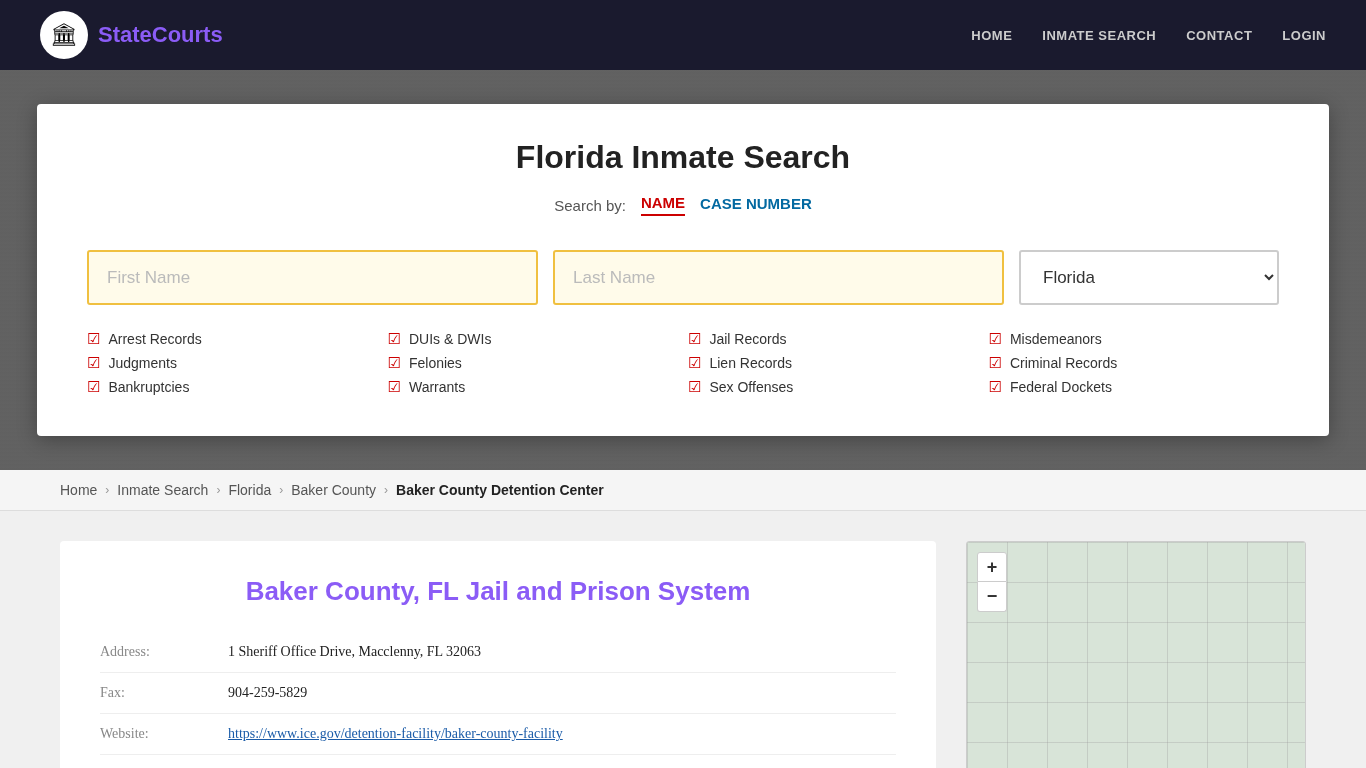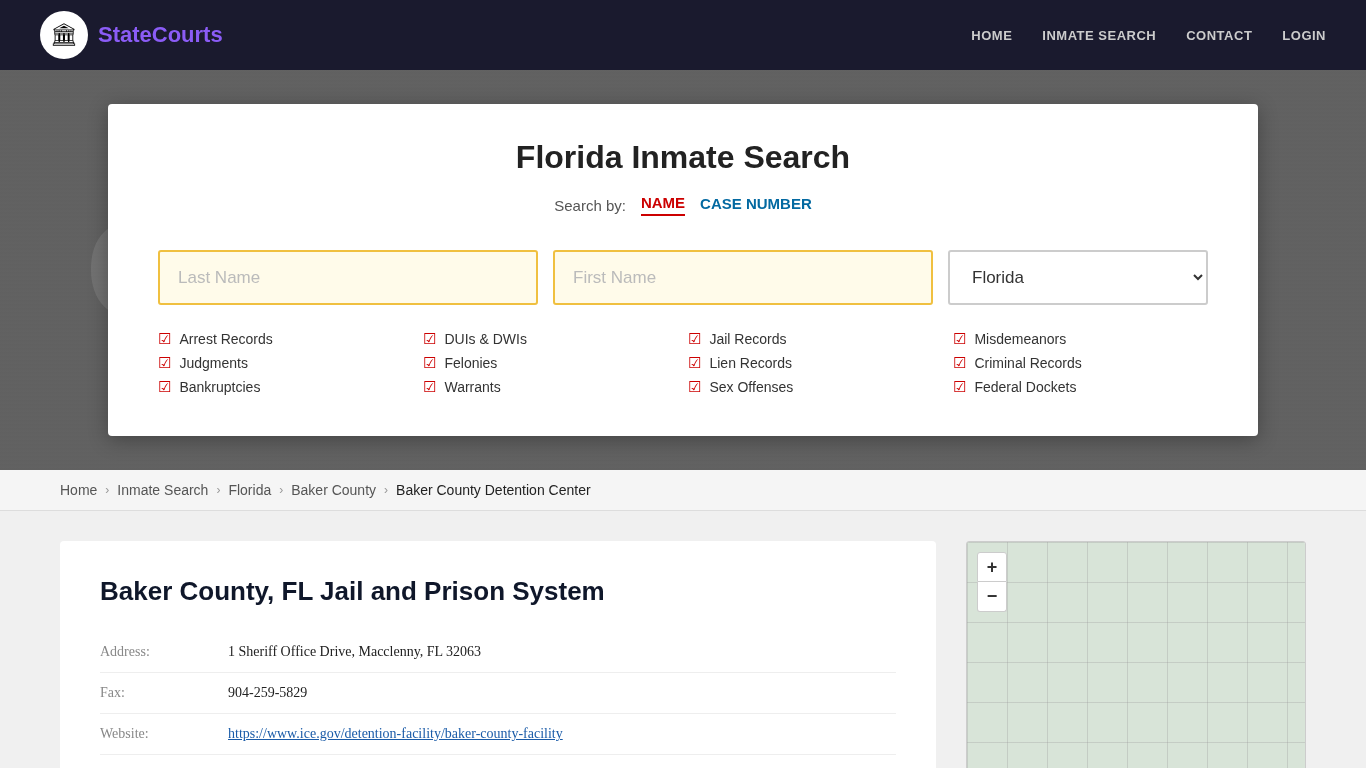--- a/index.html
+++ b/index.html
@@ -81,21 +81,21 @@
       letter-spacing: 20px;
       overflow: hidden;
       pointer-events: none;
     }
 
     
     .search-card {
       background: white;
       border-radius: 4px;
       padding: 35px 50px 40px;
-      width: 1150px;
+      width: 1292px;
       max-width: 100%;
       position: relative;
       z-index: 5;
       box-shadow: 0 4px 20px rgba(0,0,0,0.3);
     }
     .card-title {
       text-align: center;
       font-size: 32px;
       font-weight: bold;
       color: #222;
@@ -199,41 +199,42 @@
       color: #555;
       cursor: pointer;
       text-decoration: none;
     }
     .breadcrumb-separator {
       color: #999;
       font-size: 12px;
     }
     .breadcrumb-current {
       color: #222;
-      font-weight: normal;
+      font-weight: bold;
     }
 
     
     .main-content {
       background: #f0f0f0;
       padding: 30px 60px;
       display: flex;
       gap: 30px;
     }
     .content-card {
       background: white;
       border-radius: 4px;
       padding: 35px 40px;
       flex: 1;
     }
     .content-title {
       font-size: 26px;
       font-weight: bold;
-      color: #0f172a;
+      color: #8b5cf6;
       margin-bottom: 25px;
+      text-align: center;
     }
     .info-row {
       display: flex;
       border-bottom: 1px solid #eee;
       padding: 12px 0;
       gap: 28px;
       font-family: Liberation Serif, serif;
     }
     .info-label {
       color: #888;
@@ -318,22 +319,22 @@
   <div class="search-card">
     <h1 class="card-title">Florida Inmate Search</h1>
 
     <div class="search-by-row">
       <span class="search-by-label">Search by:</span>
       <span class="search-tab active">NAME</span>
       <span class="search-tab inactive">CASE NUMBER</span>
     </div>
 
     <div class="search-inputs-row">
+      <input class="input-field" type="text" placeholder="First Name" style="">
       <input class="input-field" type="text" placeholder="Last Name" style="">
-      <input class="input-field" type="text" placeholder="First Name" style="">
       <select class="state-select"><option value="Alabama">Alabama</option><option value="Alaska">Alaska</option><option value="Arizona">Arizona</option><option value="Arkansas">Arkansas</option><option value="California">California</option><option value="Colorado">Colorado</option><option value="Connecticut">Connecticut</option><option value="Delaware">Delaware</option><option value="Florida" selected="">Florida</option><option value="Georgia">Georgia</option><option value="Hawaii">Hawaii</option><option value="Idaho">Idaho</option><option value="Illinois">Illinois</option><option value="Indiana">Indiana</option><option value="Iowa">Iowa</option><option value="Kansas">Kansas</option><option value="Kentucky">Kentucky</option><option value="Louisiana">Louisiana</option><option value="Maine">Maine</option><option value="Maryland">Maryland</option><option value="Massachusetts">Massachusetts</option><option value="Michigan">Michigan</option><option value="Minnesota">Minnesota</option><option value="Mississippi">Mississippi</option><option value="Missouri">Missouri</option><option value="Montana">Montana</option><option value="Nebraska">Nebraska</option><option value="Nevada">Nevada</option><option value="New Hampshire">New Hampshire</option><option value="New Jersey">New Jersey</option><option value="New Mexico">New Mexico</option><option value="New York">New York</option><option value="North Carolina">North Carolina</option><option value="North Dakota">North Dakota</option><option value="Ohio">Ohio</option><option value="Oklahoma">Oklahoma</option><option value="Oregon">Oregon</option><option value="Pennsylvania">Pennsylvania</option><option value="Rhode Island">Rhode Island</option><option value="South Carolina">South Carolina</option><option value="South Dakota">South Dakota</option><option value="Tennessee">Tennessee</option><option value="Texas">Texas</option><option value="Utah">Utah</option><option value="Vermont">Vermont</option><option value="Virginia">Virginia</option><option value="Washington">Washington</option><option value="West Virginia">West Virginia</option><option value="Wisconsin">Wisconsin</option><option value="Wyoming">Wyoming</option></select>
     </div>
 
     <div class="features-grid">
 
     <div class="feature-item">
           <span class="check-icon">☑</span>
           <span>Arrest Records</span>
         </div>
         <div class="feature-item">

